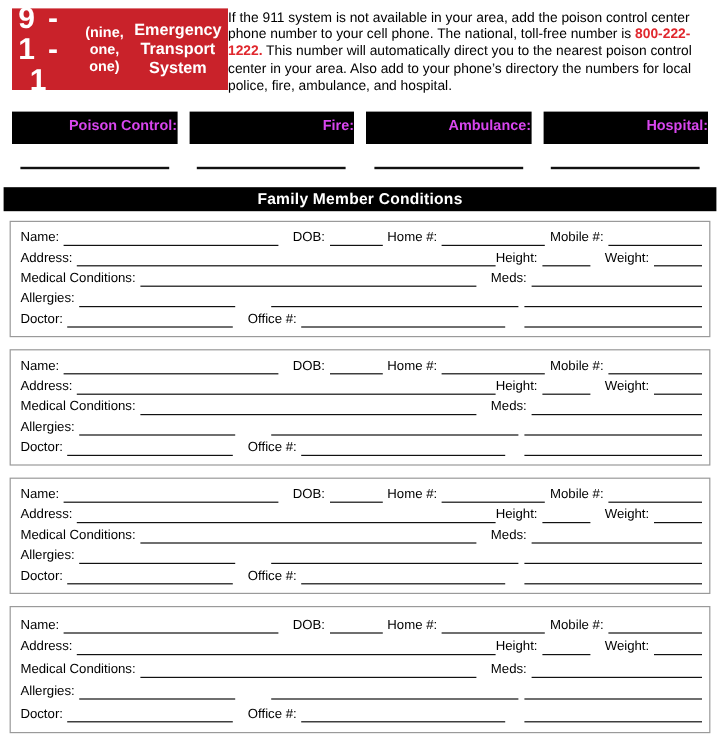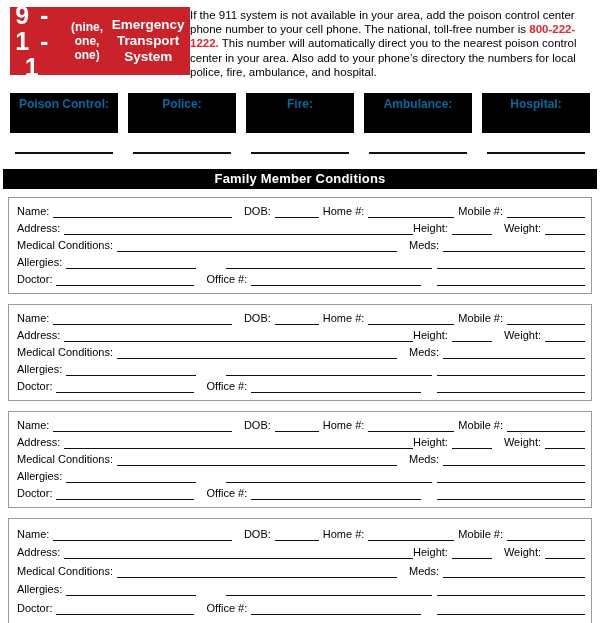--- a/index.html
+++ b/index.html
@@ -33,22 +33,22 @@
   .info-text {
     flex:1; font-size:11.5px; line-height:14.2px;
     padding-top:1px;
   }
   .red-strong { color:#e0282e; font-weight:bold; }
 
   
   .contacts-row { display:flex; gap:10px; margin:14px 10px 0 10px; }
   .contact-col { flex:1; display:flex; flex-direction:column; }
   .contact-box {
-    background:#000; color:#0369a1; font-weight:bold; font-size:12px;
-    height:40px; line-height:22px; text-align:center;
+    background:#000; color:#d946ef; font-weight:bold; font-size:12px;
+    height:27px; line-height:22px; text-align:right;
   }
   .contact-line {
     border-bottom:2px solid #111; height:21px; width:90%; margin:0 auto;
   }
 
   
   .blocks { margin:8px; display:flex; flex-direction:column; gap:10px; }
   .member-block {
     border:1.5px solid #9a9a9a; height:97px; padding:3px 6px 3px 8px;
     display:flex; flex-direction:column; justify-content:space-evenly;
@@ -88,24 +88,20 @@
     </div>
     <div class="info-text"><span>If the 911 system is not available in your area, add the poison control center phone number to your cell phone. The national, toll-free number is </span><span class="red-strong">800-222-1222.</span><span> This number will automatically direct you to the nearest poison control center in your area. Also add to your phone’s directory the numbers for local police, fire, ambulance, and hospital.</span></div>
   </div>
 
   <div class="contacts-row">
     <div class="contact-col">
       <div class="contact-box">Poison Control:</div>
       <div class="contact-line"></div>
     </div>
     <div class="contact-col">
-      <div class="contact-box">Police:</div>
-      <div class="contact-line"></div>
-    </div>
-    <div class="contact-col">
       <div class="contact-box">Fire:</div>
       <div class="contact-line"></div>
     </div>
     <div class="contact-col">
       <div class="contact-box">Ambulance:</div>
       <div class="contact-line"></div>
     </div>
     <div class="contact-col">
       <div class="contact-box">Hospital:</div>
       <div class="contact-line"></div>

